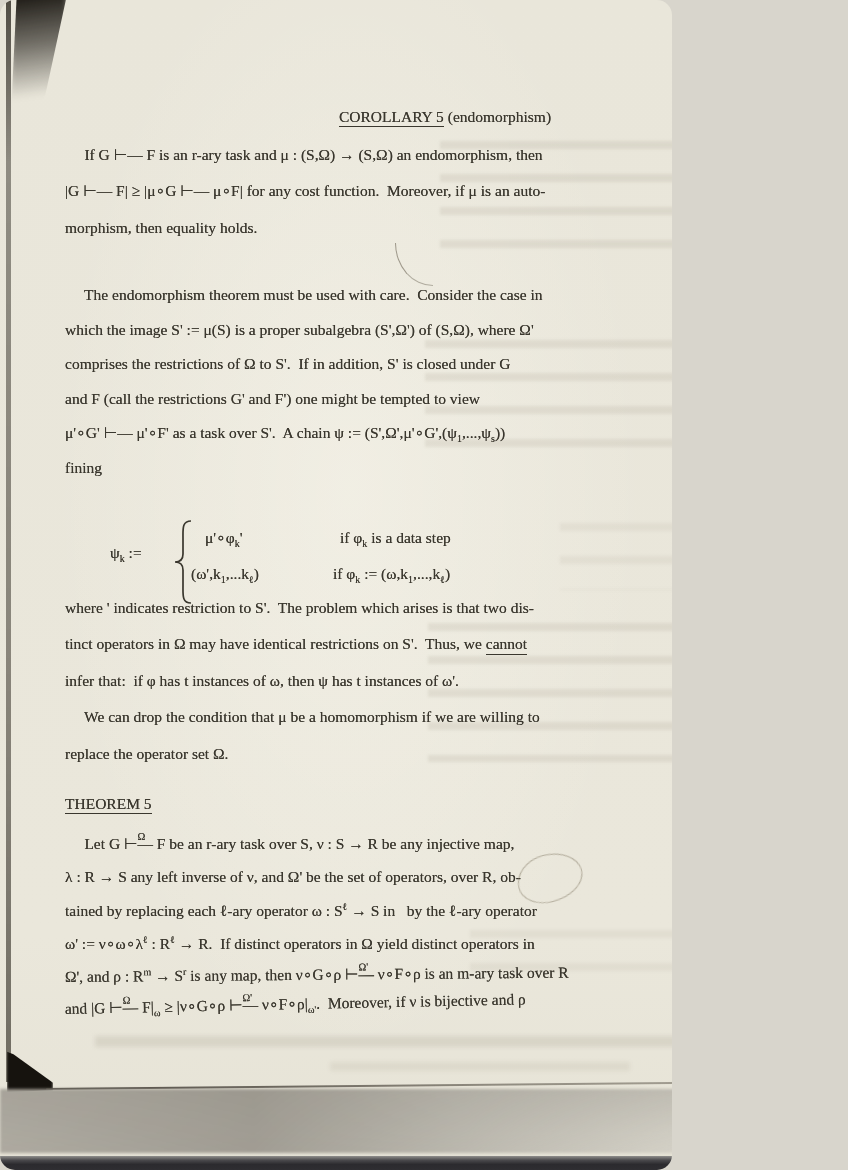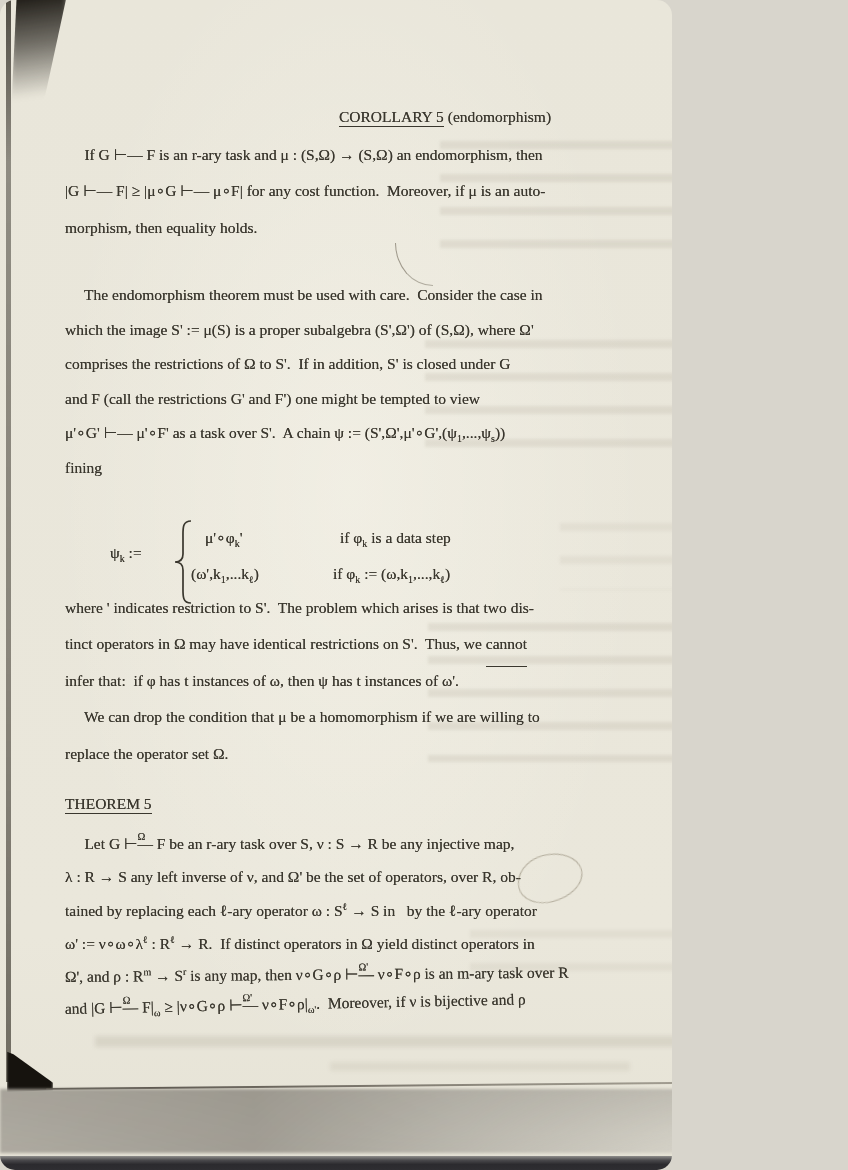--- a/index.html
+++ b/index.html
@@ -15,21 +15,21 @@
   }
   .ink{ text-shadow:0 0 .5px rgba(56,53,44,.85); }
   .block{ position:absolute; width:760px; }
   .line{ display:block; white-space:pre; }
   .lh36 .line{ height:36.4px; }
   .lh34 .line{ height:34.6px; }
   .lh33 .line{ height:33px; }
   .u2{ border-bottom:1.6px solid currentColor; padding-bottom:1px; }
   .sub{ font-size:10px; vertical-align:-4px; }
   .sup{ font-size:10px; vertical-align:6px; }
-  .u{ border-bottom:1.4px solid currentColor; padding-bottom:14px; }
+  .u{ border-bottom:1.4px solid currentColor; padding-bottom:2px; }
   .ovr{ display:inline-block; width:0; font-size:10.5px; transform:translateY(-9px); }
   .tilt1{ transform:rotate(-0.5deg); transform-origin:0 50%; }
   .tilt2{ transform:rotate(-1.2deg); transform-origin:0 50%; }
   .pagenum{ position:absolute; left:712px; top:52px; font-size:16px; }
 
   
   .formula{ position:absolute; left:0; top:516px; width:848px; height:100px; }
   .formula > span{ position:absolute; white-space:pre; }
   .f-lhs{ left:110px; top:28px;text-align:center; }
   .f-brace{ left:170px; top:2px; }

